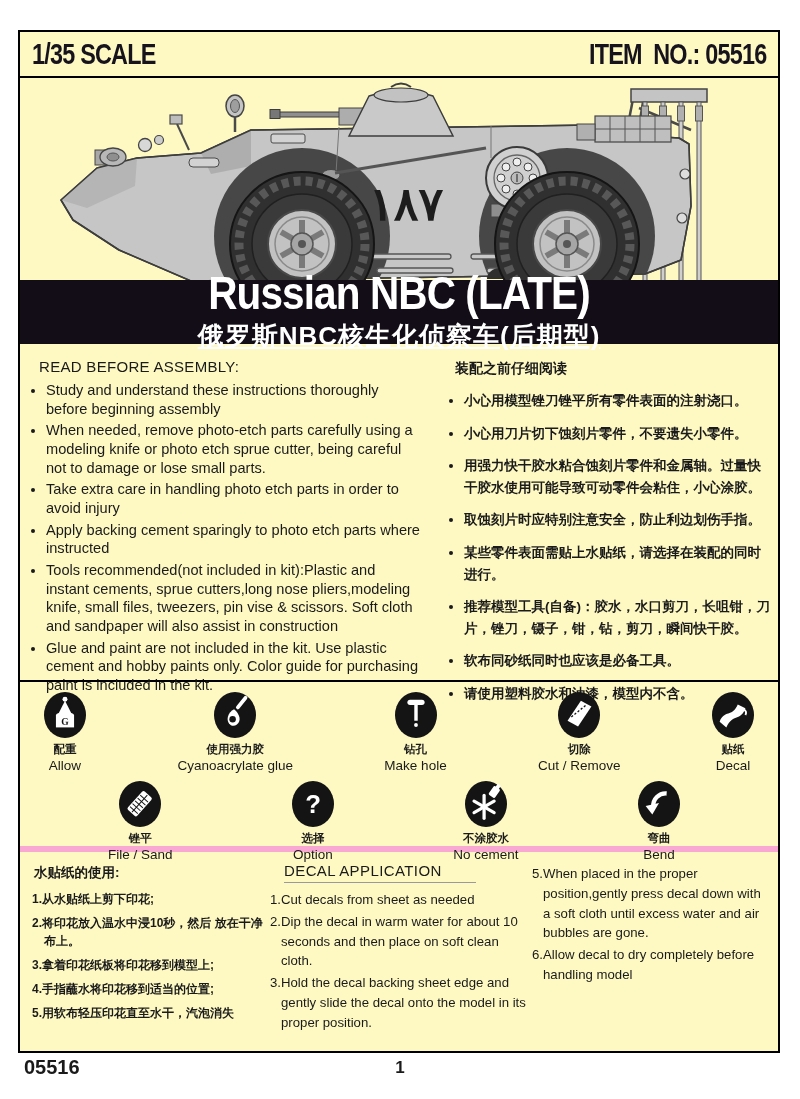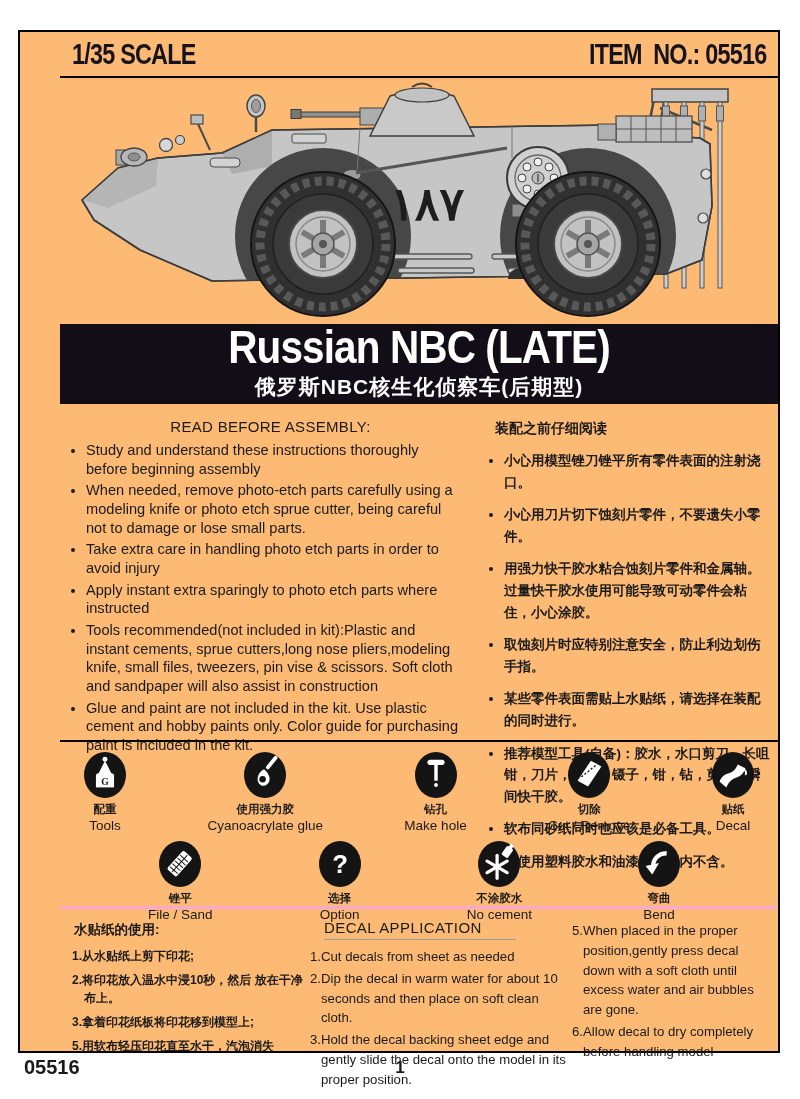--- a/index.html
+++ b/index.html
@@ -3,54 +3,54 @@
 <meta charset="utf-8">
 <style>
   html,body { margin:0; padding:0; }
   body {
     width:800px; height:1099px; background:#ffffff; position:relative;
     font-family:"Liberation Sans", sans-serif; color:#1a1a1a;
     -webkit-font-smoothing:antialiased;
   }
   .frame {
     position:absolute; left:18px; top:30px; width:762px; height:1023px;
-    border:2px solid #000; box-sizing:border-box; background:#fdba74;padding-left:40px;
+    border:2px solid #000; box-sizing:border-box; background:#fef9c3;
   }
   
   .hdr { height:44px; border-bottom:2px solid #000; display:flex; justify-content:space-between; align-items:center; padding:0 12px; }
   .hdr-txt { font-weight:bold; font-size:30px; letter-spacing:-1px; display:inline-block; color:#17131c; }
   .hdr-left  { transform:scaleX(0.78); transform-origin:left center; }
   .hdr-right { transform:scaleX(0.78); transform-origin:right center; white-space:pre; }
   
-  .illus { height:246px; position:relative; overflow:hidden; }
+  .illus { height:202px; position:relative; overflow:hidden; }
   .illus svg { display:block; margin:0 auto; }
   
-  .band { height:80px; background:#130d17; color:#fff; text-align:center; display:flex; flex-direction:column; }
+  .band { height:64px; background:#130d17; color:#fff; text-align:center; display:flex; flex-direction:column; justify-content:center; }
   .band-en { font-weight:bold; font-size:46px; line-height:1.0; transform:scaleX(0.88); letter-spacing:-1px; }
-  .band-zh { font-weight:bold; font-size:21px; margin-top:3px; letter-spacing:1px; }
+  .band-zh { font-weight:bold; font-size:26px; margin-top:3px; letter-spacing:1px;text-decoration:underline; }
   
   .rb { height:336px; display:flex; box-sizing:border-box; padding:8px 6px 0 10px; }
   .rb-left { width:392px; }
   .rb-right { flex:1; padding-left:26px; }
-  .rb-head-en { font-size:15px; margin:6px 0 4px 9px; letter-spacing:0.3px;text-align:center; }
+  .rb-head-en { font-size:15px; margin:6px 0 4px 9px; letter-spacing:0.3px; }
   .rb-head-zh { font-size:14px; font-weight:bold; margin:8px 0 12px 7px; }
   ul.bl { margin:6px 0 0 16px; padding:0; list-style:disc; }
   ul.bl-en li { font-size:14.6px; line-height:1.28; margin-bottom:3px; }
   ul.bl-zh li { font-size:13.5px; font-weight:bold; line-height:1.6; margin-bottom:11px; }
   
   .icons { height:166px; border-top:2px solid #000; box-sizing:border-box; padding-top:10px; }
   .icon-row { display:flex; justify-content:space-between; align-items:flex-start; }
   .icon-row1 { padding:0 24px; margin-bottom:8px; }
   .icon-row2 { padding:0 98px 0 88px; }
   .icon-item { display:flex; flex-direction:column; align-items:center; }
   .bubble { width:42px; height:46px; border-radius:50%; background:#141414; display:flex; align-items:center; justify-content:center; }
   .icon-zh { font-size:11.5px; font-weight:bold; margin-top:4px; }
   .icon-en { font-size:13.5px; margin-top:1px; }
   
-  .decal { height:147px; border-top:3px solid #f9a8d4; box-sizing:border-box; display:flex; padding:8px 8px 0 12px; }
+  .decal { height:147px; border-top:6px solid #f9a8d4; box-sizing:border-box; display:flex; padding:8px 8px 0 12px; }
   .dc1 { width:238px; }
   .dc2 { width:256px; }
   .dc3 { flex:1; padding-left:6px; }
   .dc1-head { font-size:13.5px; font-weight:bold; margin:4px 0 8px 2px; }
   .dc1 .step { font-size:12px; font-weight:bold; line-height:1.5; margin-bottom:6px; padding-left:12px; text-indent:-12px; }
   .dc2-head { font-size:15px; letter-spacing:0.4px; margin:2px 0 7px 14px; display:inline-block; border-bottom:1.5px solid #9a9a9a; padding:0 34px 3px 0; }
   .dc2 .step, .dc3 .step { font-size:13.2px; line-height:1.5; margin-bottom:2px; padding-left:11px; text-indent:-11px; }
   .dc3 { padding-top:4px; }
   
   .foot-item { position:absolute; left:24px; top:1056px; font-weight:bold; font-size:20px; }
@@ -216,21 +216,21 @@
     <div class="band-zh">俄罗斯NBC核生化侦察车(后期型)</div>
   </div>
 
   <div class="rb">
     <div class="rb-left">
       <div class="rb-head-en">READ BEFORE ASSEMBLY:</div>
       <ul class="bl bl-en">
           <li>Study and understand these instructions thoroughly before beginning assembly</li>
           <li>When needed, remove photo-etch parts carefully using a modeling knife or photo etch sprue cutter, being careful not to damage or lose small parts.</li>
           <li>Take extra care in handling photo etch parts in order to avoid injury</li>
-          <li>Apply instant extra sparingly to photo etch parts where instructed</li>
+          <li>Apply backing cement sparingly to photo etch parts where instructed</li>
           <li>Tools recommended(not included in kit):Plastic and instant cements, sprue cutters,long nose pliers,modeling knife, small files, tweezers, pin vise &amp; scissors. Soft cloth and sandpaper will also assist in construction</li>
           <li>Glue and paint are not included in the kit. Use plastic cement and hobby paints only. Color guide for purchasing paint is included in the kit.</li>
         </ul>
     </div>
     <div class="rb-right">
       <div class="rb-head-zh">装配之前仔细阅读</div>
       <ul class="bl bl-zh">
           <li>小心用模型锉刀锉平所有零件表面的注射浇口。</li>
           <li>小心用刀片切下蚀刻片零件，不要遗失小零件。</li>
           <li>用强力快干胶水粘合蚀刻片零件和金属轴。过量快干胶水使用可能导致可动零件会粘住，小心涂胶。</li>
@@ -249,21 +249,21 @@
         <span class="bubble">
           <svg width="44" height="48" viewBox="0 0 44 48">
             <polygon points="22,9 15.5,22 28.5,22" fill="#fff"></polygon>
             <circle cx="22" cy="7.5" r="2.6" fill="#fff"></circle>
             <ellipse cx="22" cy="24" rx="9.5" ry="3" fill="#fff"></ellipse>
             <rect x="12.5" y="24" width="19" height="13" fill="#fff"></rect>
             <text x="22" y="35" font-size="10" font-weight="bold" fill="#141414" text-anchor="middle" font-family="Liberation Serif, serif">G</text>
           </svg>
         </span>
         <span class="icon-zh">配重</span>
-        <span class="icon-en">Tools</span>
+        <span class="icon-en">Allow</span>
       </div>
       <div class="icon-item">
         <span class="bubble">
           <svg width="44" height="48" viewBox="0 0 44 48">
             <line x1="25" y1="16" x2="33" y2="6" stroke="#fff" stroke-width="4" stroke-linecap="round"></line>
             <path d="M21,18 C27,23 29,30 24,34 C19,37.5 13,33 14.5,26 C15.5,22 18,19.5 21,18 Z" fill="#fff"></path>
             <circle cx="19.5" cy="28.5" r="3.4" fill="#141414"></circle>
           </svg>
         </span>
         <span class="icon-zh">使用强力胶</span>
@@ -360,20 +360,21 @@
     </div>
   </div>
 
   <div class="decal">
     <div class="dc1">
       <div class="dc1-head">水贴纸的使用:</div>
       <div>
           <div class="step">1.从水贴纸上剪下印花;</div>
           <div class="step">2.将印花放入温水中浸10秒，然后 放在干净布上。</div>
           <div class="step">3.拿着印花纸板将印花移到模型上;</div>
+          <div class="step">4.手指蘸水将印花移到适当的位置;</div>
           <div class="step">5.用软布轻压印花直至水干，汽泡消失</div>
         </div>
     </div>
     <div class="dc2">
       <div>
         <span class="dc2-head">DECAL APPLICATION</span>
       </div>
       <div>
           <div class="step">1.Cut decals from sheet as needed</div>
           <div class="step">2.Dip the decal in warm water for about 10 seconds and then place on soft clean cloth.</div>

